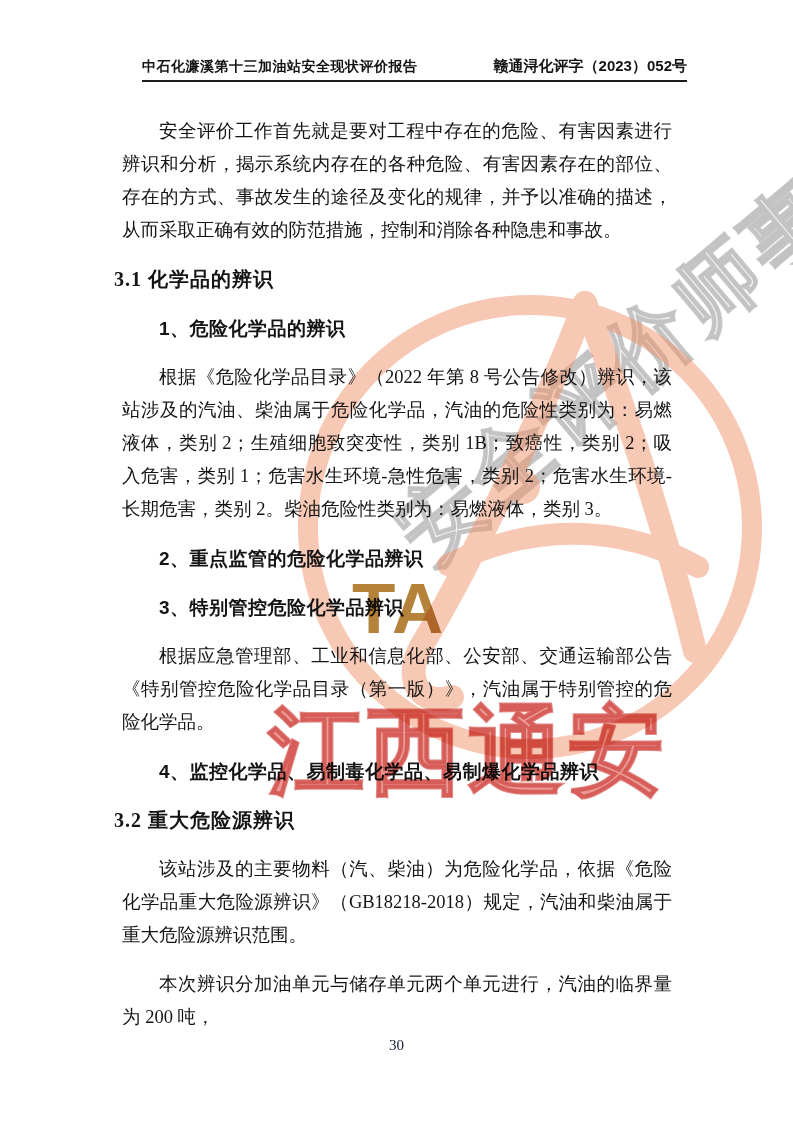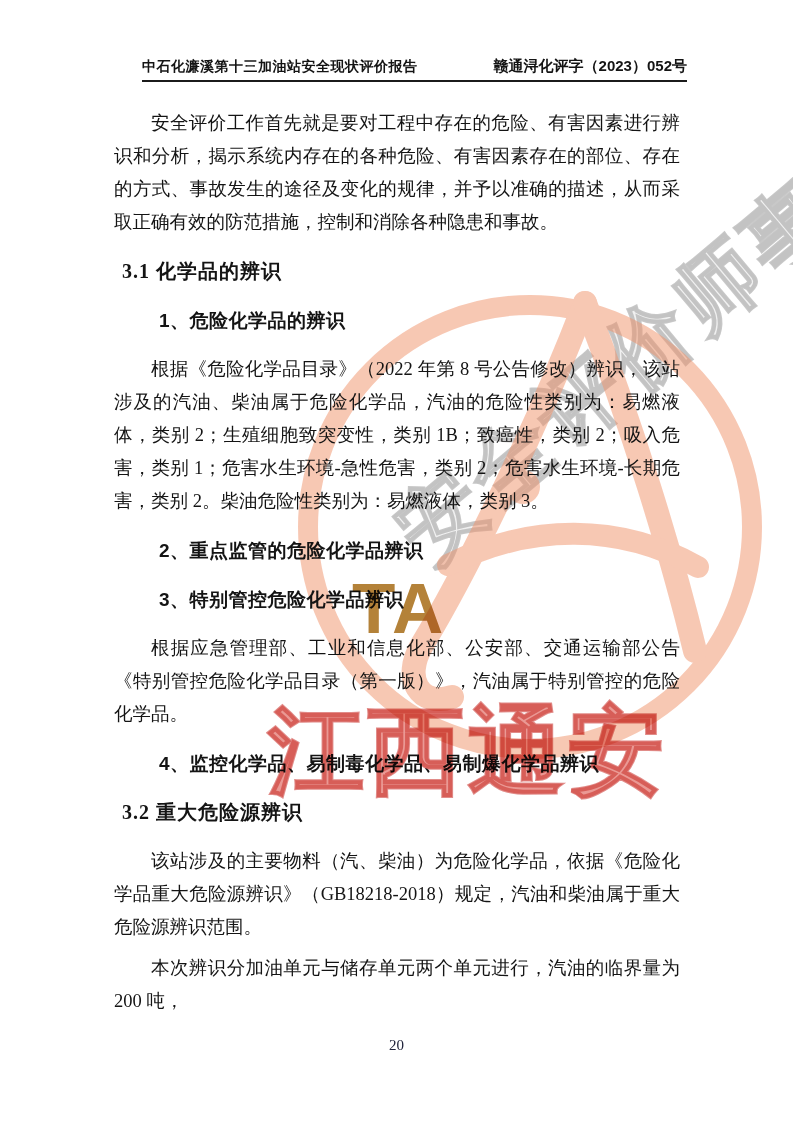--- a/index.html
+++ b/index.html
@@ -15,23 +15,23 @@
     border-bottom:2px solid #1b1b1b;padding-bottom:4px;
     font-family:"Liberation Sans","DejaVu Sans",sans-serif;font-weight:bold;margin-left:36px;
   }
   .doc-header .hl{font-size:14px;letter-spacing:.5px;}
   .doc-header .hr{font-size:15px;}
   
   .content{
     position:absolute;left:106px;top:99px;width:582px;z-index:1;
     font-size:18.5px;line-height:33px;text-align:justify;
   }
-  .content p{margin:8px;text-indent:37px;}
+  .content p{margin:16px;text-indent:37px;}
   .content h2{
-    margin:16px;font-size:20px;line-height:33px;font-weight:bold;
+    margin:8px;font-size:20px;line-height:33px;font-weight:bold;
     text-indent:0;letter-spacing:1px;
   }
   .content h3{
     margin:16px;font-size:19px;line-height:33px;font-weight:bold;text-indent:37px;
     font-family:"Liberation Sans","DejaVu Sans",sans-serif;letter-spacing:.5px;
   }
   
   .page-number{
     position:absolute;top:1037px;left:0;width:100%;text-align:center;
     font-size:15px;color:#20233a;z-index:1;
@@ -101,15 +101,15 @@
     <p>根据应急管理部、工业和信息化部、公安部、交通运输部公告《特别管控危险化学品目录（第一版）》，汽油属于特别管控的危险化学品。</p>
     <h3>4、监控化学品、易制毒化学品、易制爆化学品辨识</h3>
     <h2>3.2 重大危险源辨识</h2>
     <p>该站涉及的主要物料（汽、柴油）为危险化学品，依据《危险化学品重大危险源辨识》（GB18218-2018）规定，汽油和柴油属于重大危险源辨识范围。</p>
     <p>本次辨识分加油单元与储存单元两个单元进行，汽油的临界量为 200 吨，</p>
   </div>
 
   <div class="wm wm-over wm-cyan">TA</div>
   <div class="wm wm-over wm-red">江西通安</div>
 
-  <div class="page-number">20</div>
+  <div class="page-number">30</div>
 
 </div>
 
 </body></html>

